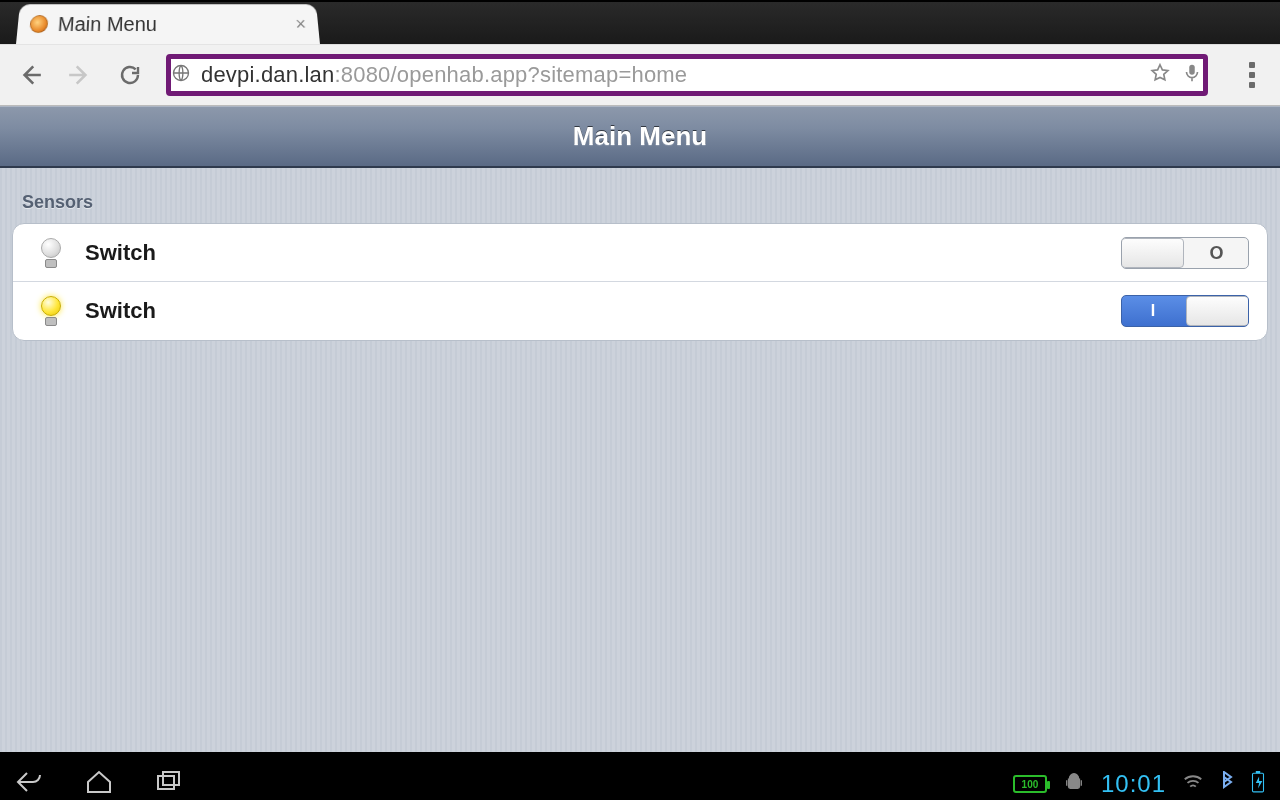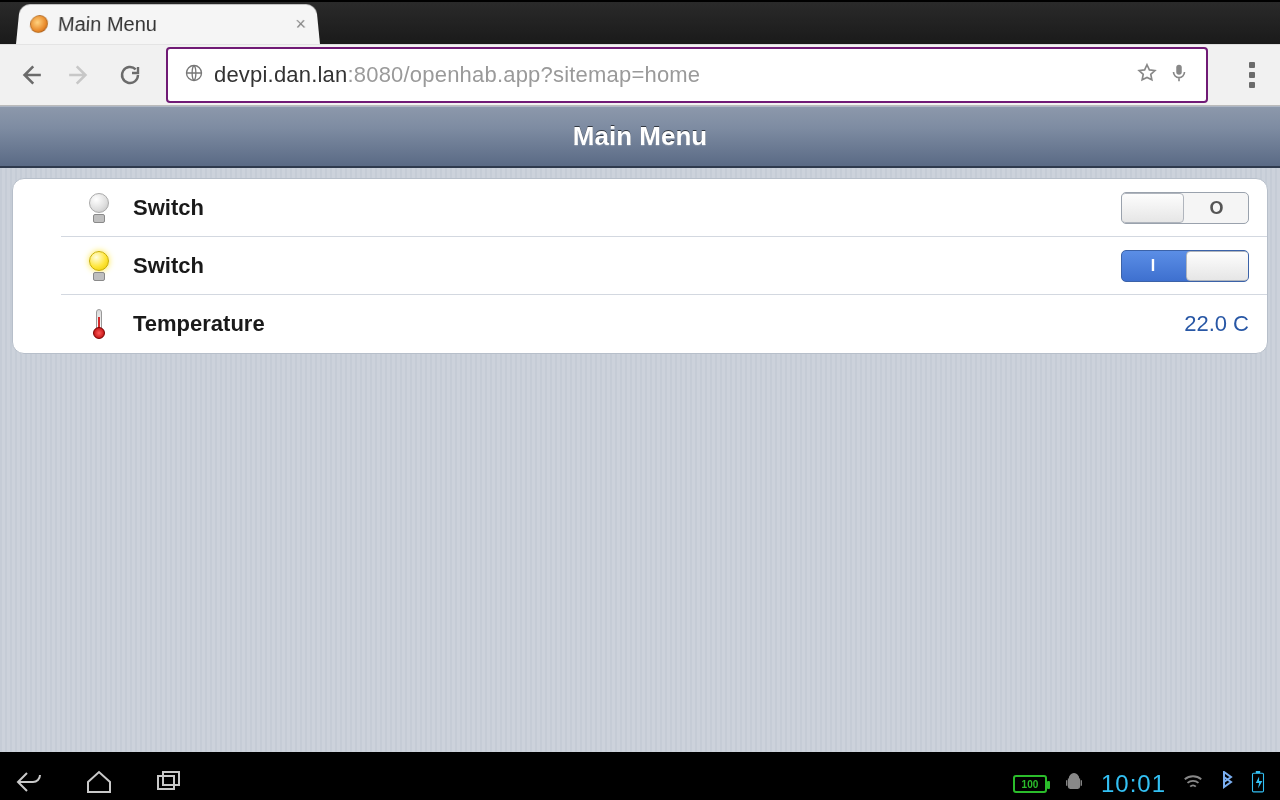--- a/index.html
+++ b/index.html
@@ -46,26 +46,26 @@
     padding: 0 16px;
     gap: 22px;
   }
   .nav-icon { width: 28px; color: #6b6b6b; cursor: pointer; display:flex; justify-content:center; }
   .nav-icon.disabled { color: #c7c7c7; cursor: default; }
   .nav-icon svg { width: 26px; height: 26px; }
   .reload-icon svg { width: 24px; height: 24px; }
 
   .omnibox {
     flex: 1 1 auto;
-    height: 56px;
+    height: 42px;
     background: #fff;
-    border: 2px solid #701a75;
+    border: 5px solid #701a75;
     border-radius: 4px;
     display: flex; align-items: center;
-    padding: 0 16px;
+    padding: 0 0;
     gap: 10px;
   }
   .omnibox .globe svg { width: 20px; height: 20px; color: #777; }
   .omnibox .url { font-size: 22px; color: #333; letter-spacing: .2px; flex:1 1 auto; }
   .omnibox .url .port { color: #9a9a9a; }
   .omnibox .star svg, .omnibox .mic svg { width: 22px; height: 22px; color: #888; }
   .omnibox .star, .omnibox .mic { cursor: pointer; }
 
   .menu-dots { width: 24px; display:flex; flex-direction:column; align-items:center; gap:4px; cursor:pointer; margin-left:10px; }
   .menu-dots span { width:6px; height:6px; background:#6b6b6b; border-radius:1px; display:block; }
@@ -96,21 +96,20 @@
     font-size: 18px;
     font-weight: bold;
     padding: 14px 10px 10px 10px;
     text-shadow: 0 1px 0 rgba(255,255,255,.5);
   }
   .card {
     background: #fff;
     border: 1px solid #b7bfca;
     border-radius: 12px;
     overflow: hidden;
-    padding-left: 48px;
   }
   .row {
     display:flex; align-items:center;
     height: 58px;
     padding: 0 18px;
     border-bottom: 1px solid #d3d8e0;
   }
   .row:last-child { border-bottom: none; }
   .row .icon { width: 40px; display:flex; justify-content:center; }
   .row .label { margin-left: 14px; font-size: 22px; font-weight: bold; color: #1a1a1a; flex: 0 0 auto; }
@@ -247,20 +246,21 @@
       <span></span>
       <span></span>
   </div>
 </div>
 
 <div class="app-header">
   <span class="app-header-title">Main Menu</span>
 </div>
 
 <div class="content">
+  <div class="section-title">Sensors</div>
 
   <div class="card">
 
     <div class="row">
       <span class="icon">
         <span class="bulb">
             <span class="glass"></span>
             <span class="base"></span>
           </span>
       </span>
@@ -280,32 +280,20 @@
           </span>
       </span>
       <span class="label">Switch</span>
       <span class="spacer"></span>
       <div class="toggle on">
         <span class="track-label">I</span>
         <span class="knob"></span>
       </div>
     </div>
 
-    <div class="row">
-      <span class="icon">
-        <span class="thermo">
-            <span class="tube"></span>
-            <span class="merc"></span>
-            <span class="bulbend"></span>
-          </span>
-      </span>
-      <span class="label">Temperature</span>
-      <span class="spacer"></span>
-      <span class="value">22.0 C</span>
-    </div>
 
 
   </div>
 
 </div>
 
 <div class="android-bar">
   <div class="left">
     <span class="sys-btn">
       <svg viewBox="0 0 30 30" fill="none" stroke="currentColor" stroke-width="2">

